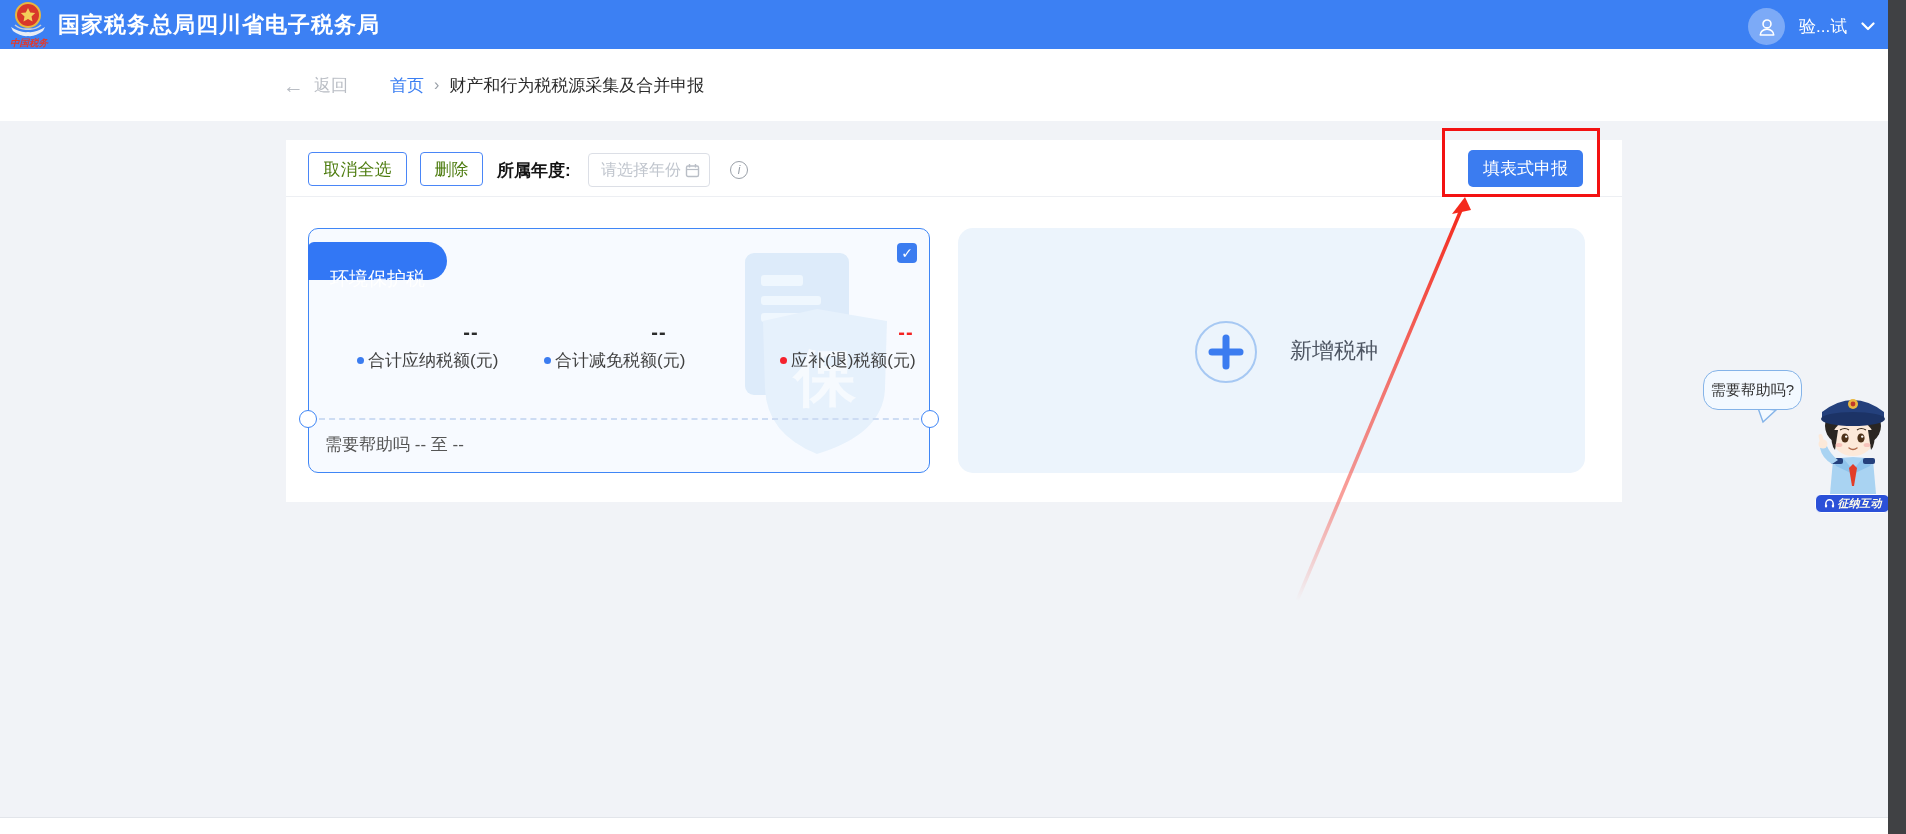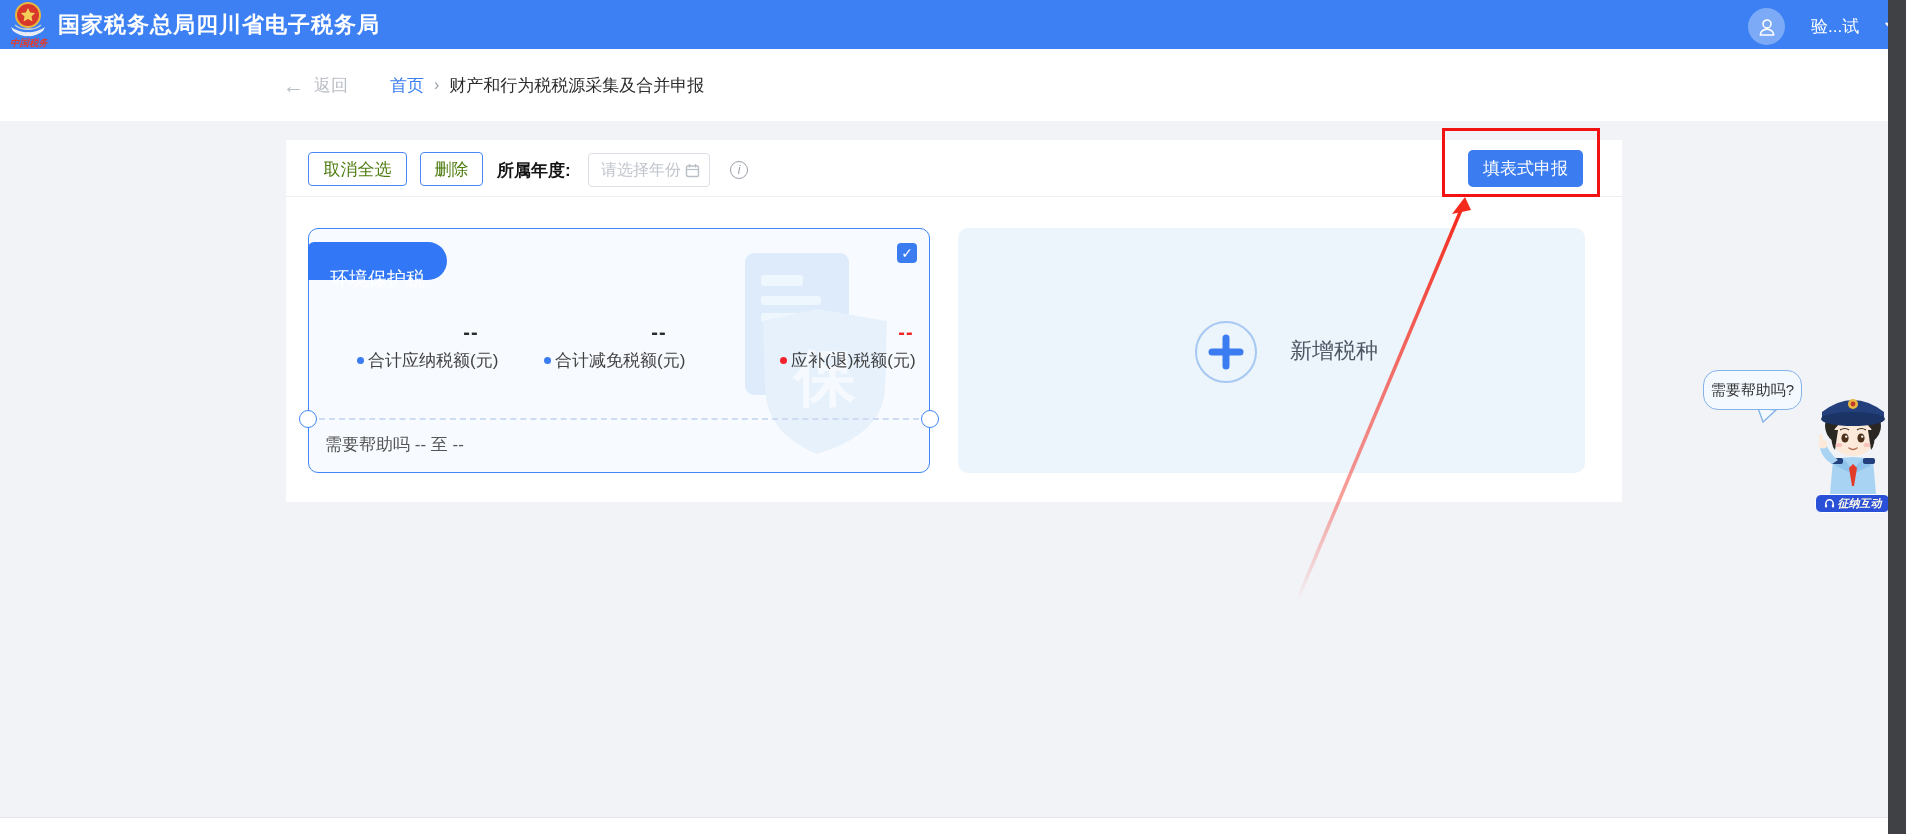--- a/index.html
+++ b/index.html
@@ -3,21 +3,21 @@
 <meta charset="utf-8">
 <style>
   html,body{margin:0;padding:0;background:#fff;}
   *{box-sizing:border-box;font-family:"Liberation Sans","DejaVu Sans",sans-serif;}
   #stage{position:relative;width:1906px;height:834px;overflow:hidden;background:#fff;}
 
   
   .header{position:absolute;left:0;top:0;width:1906px;height:49px;background:#3c80f3;display:flex;align-items:center;}
   .logo{position:absolute;left:7px;top:1px;width:44px;height:47px;}
   .app-title{position:absolute;left:58px;top:0;height:49px;line-height:49px;color:#fff;font-size:22px;font-weight:bold;letter-spacing:1px;}
-  .user-area{position:absolute;left:1748px;top:0;height:53px;display:flex;align-items:center;gap:26px;cursor:pointer;}
+  .user-area{position:absolute;left:1748px;top:0;height:53px;display:flex;align-items:center;gap:14px;cursor:pointer;}
   .avatar{width:37px;height:37px;border-radius:50%;background:rgba(255,255,255,.33);display:flex;align-items:center;justify-content:center;}
   .username{color:#fff;font-size:17px;}
 
   
   .crumbbar{position:absolute;left:0;top:49px;width:1906px;height:72px;background:#fff;}
   .crumbrow{position:absolute;left:283px;top:0;height:72px;display:flex;align-items:center;font-size:17px;}
   .back-btn{display:flex;align-items:center;gap:10px;color:#b9bdc4;cursor:pointer;}
   .back-arrow{font-size:21px;line-height:1;}
   .crumb-home{color:#3a7ef2;margin-left:42px;cursor:pointer;}
   .crumb-sep{color:#9aa0a8;margin:0 10px;font-size:16px;}
@@ -51,21 +51,21 @@
   .metric-label{position:absolute;top:120px;font-size:17px;color:#3f3f3f;display:flex;align-items:center;}
   .ml1{left:48px;} .ml2{left:235px;} .ml3{left:471px;}
   .dot{width:7px;height:7px;border-radius:50%;background:#3b7cf0;margin-right:4px;flex:none;}
   .dot.red{background:#f5222d;}
   .dash-sep{position:absolute;left:10px;right:10px;top:189px;border-top:2px dashed #cddcf3;}
   .notch{position:absolute;top:181px;width:18px;height:18px;border-radius:50%;background:#fff;border:1.5px solid #3f86f6;}
   .notch.nl{left:-10px;} .notch.nr{right:-10px;}
   .period{position:absolute;left:16px;top:204px;font-size:17px;color:#555;}
 
   
-  .add-card{position:absolute;left:672px;top:88px;width:627px;height:245px;background:#ecf4fc;border-radius:10px;cursor:pointer;}
+  .add-card{position:absolute;left:672px;top:88px;width:627px;height:245px;background:#ecf4fc;border-radius:15px;cursor:pointer;}
   .plus-circle{position:absolute;left:237px;top:93px;width:62px;height:62px;border:2px solid #a6c8f3;border-radius:50%;display:flex;align-items:center;justify-content:center;}
   .add-label{position:absolute;left:332px;top:108px;font-size:22px;color:#4d5562;}
 
   
   .anno-box{position:absolute;left:1442px;top:128px;width:158px;height:69px;border:3px solid #f31212;pointer-events:none;z-index:20;}
   .anno-arrow{position:absolute;left:0;top:0;pointer-events:none;z-index:21;}
 
   
   .help-bubble{position:absolute;left:1703px;top:370px;width:99px;height:40px;background:#f3f9ff;border:1.5px solid #84b3e8;border-radius:15px;display:flex;align-items:center;justify-content:center;font-size:15px;color:#333;cursor:pointer;z-index:10;}
   .bubble-tail{position:absolute;left:1756px;top:408px;z-index:9;}

